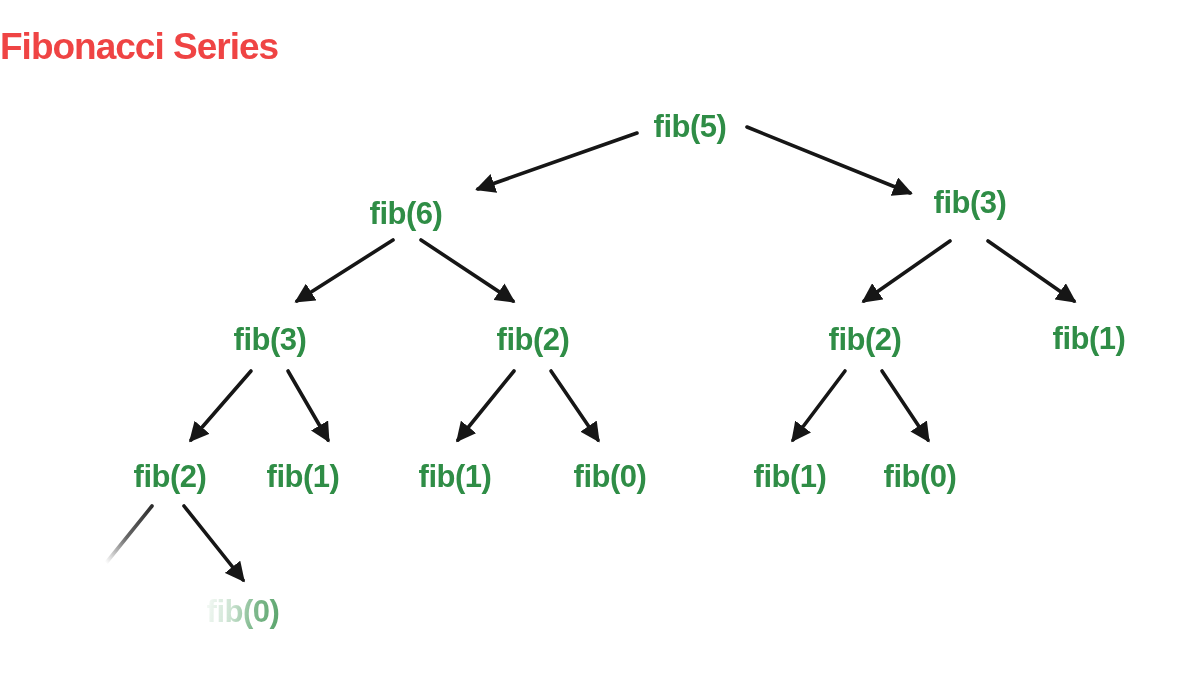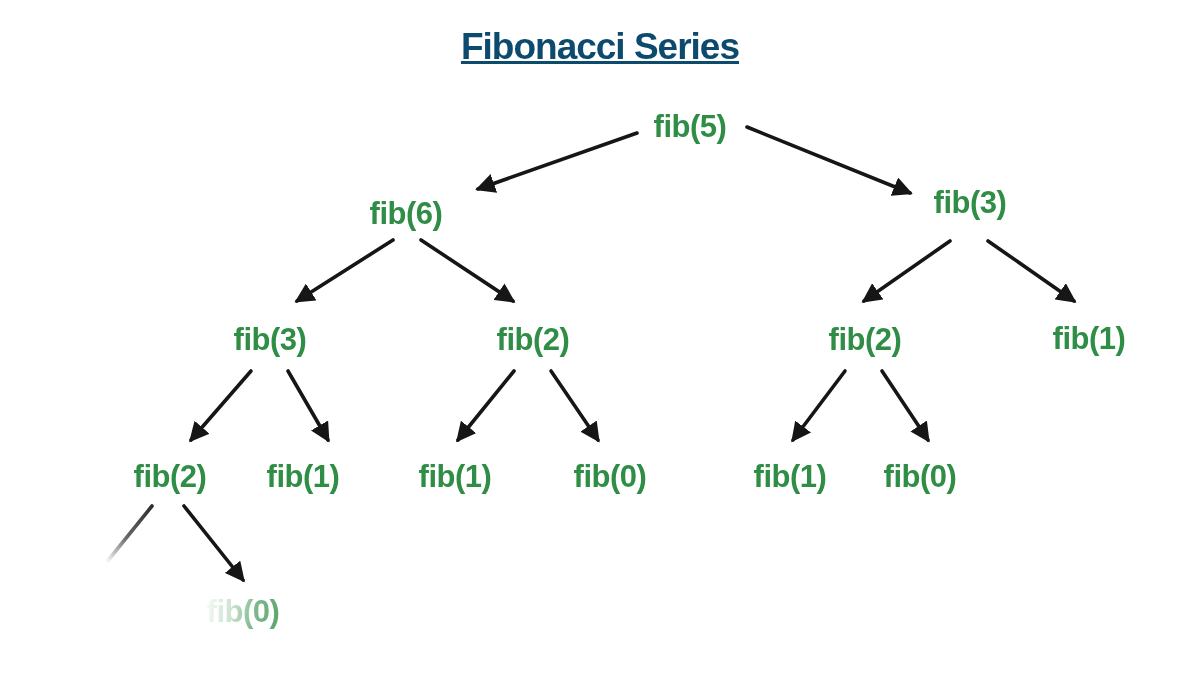--- a/index.html
+++ b/index.html
@@ -13,27 +13,26 @@
     width: 1200px;
     height: 684px;
     background: #ffffff;
     overflow: hidden;
   }
   .diagram-title {
     position: absolute;
     left: 0;
     right: 0;
     top: 26px;
-    text-align: center;
+    text-align: left;
     font-size: 37px;
     font-weight: 700;
     letter-spacing: -1px;
-    color: #0c4a6e;
+    color: #ef4444;
     white-space: nowrap;
-    text-decoration: underline;
   }
   #edges-svg {
     position: absolute;
     left: 0;
     top: 0;
     width: 1200px;
     height: 684px;
   }
   .tree-node {
     position: absolute;

